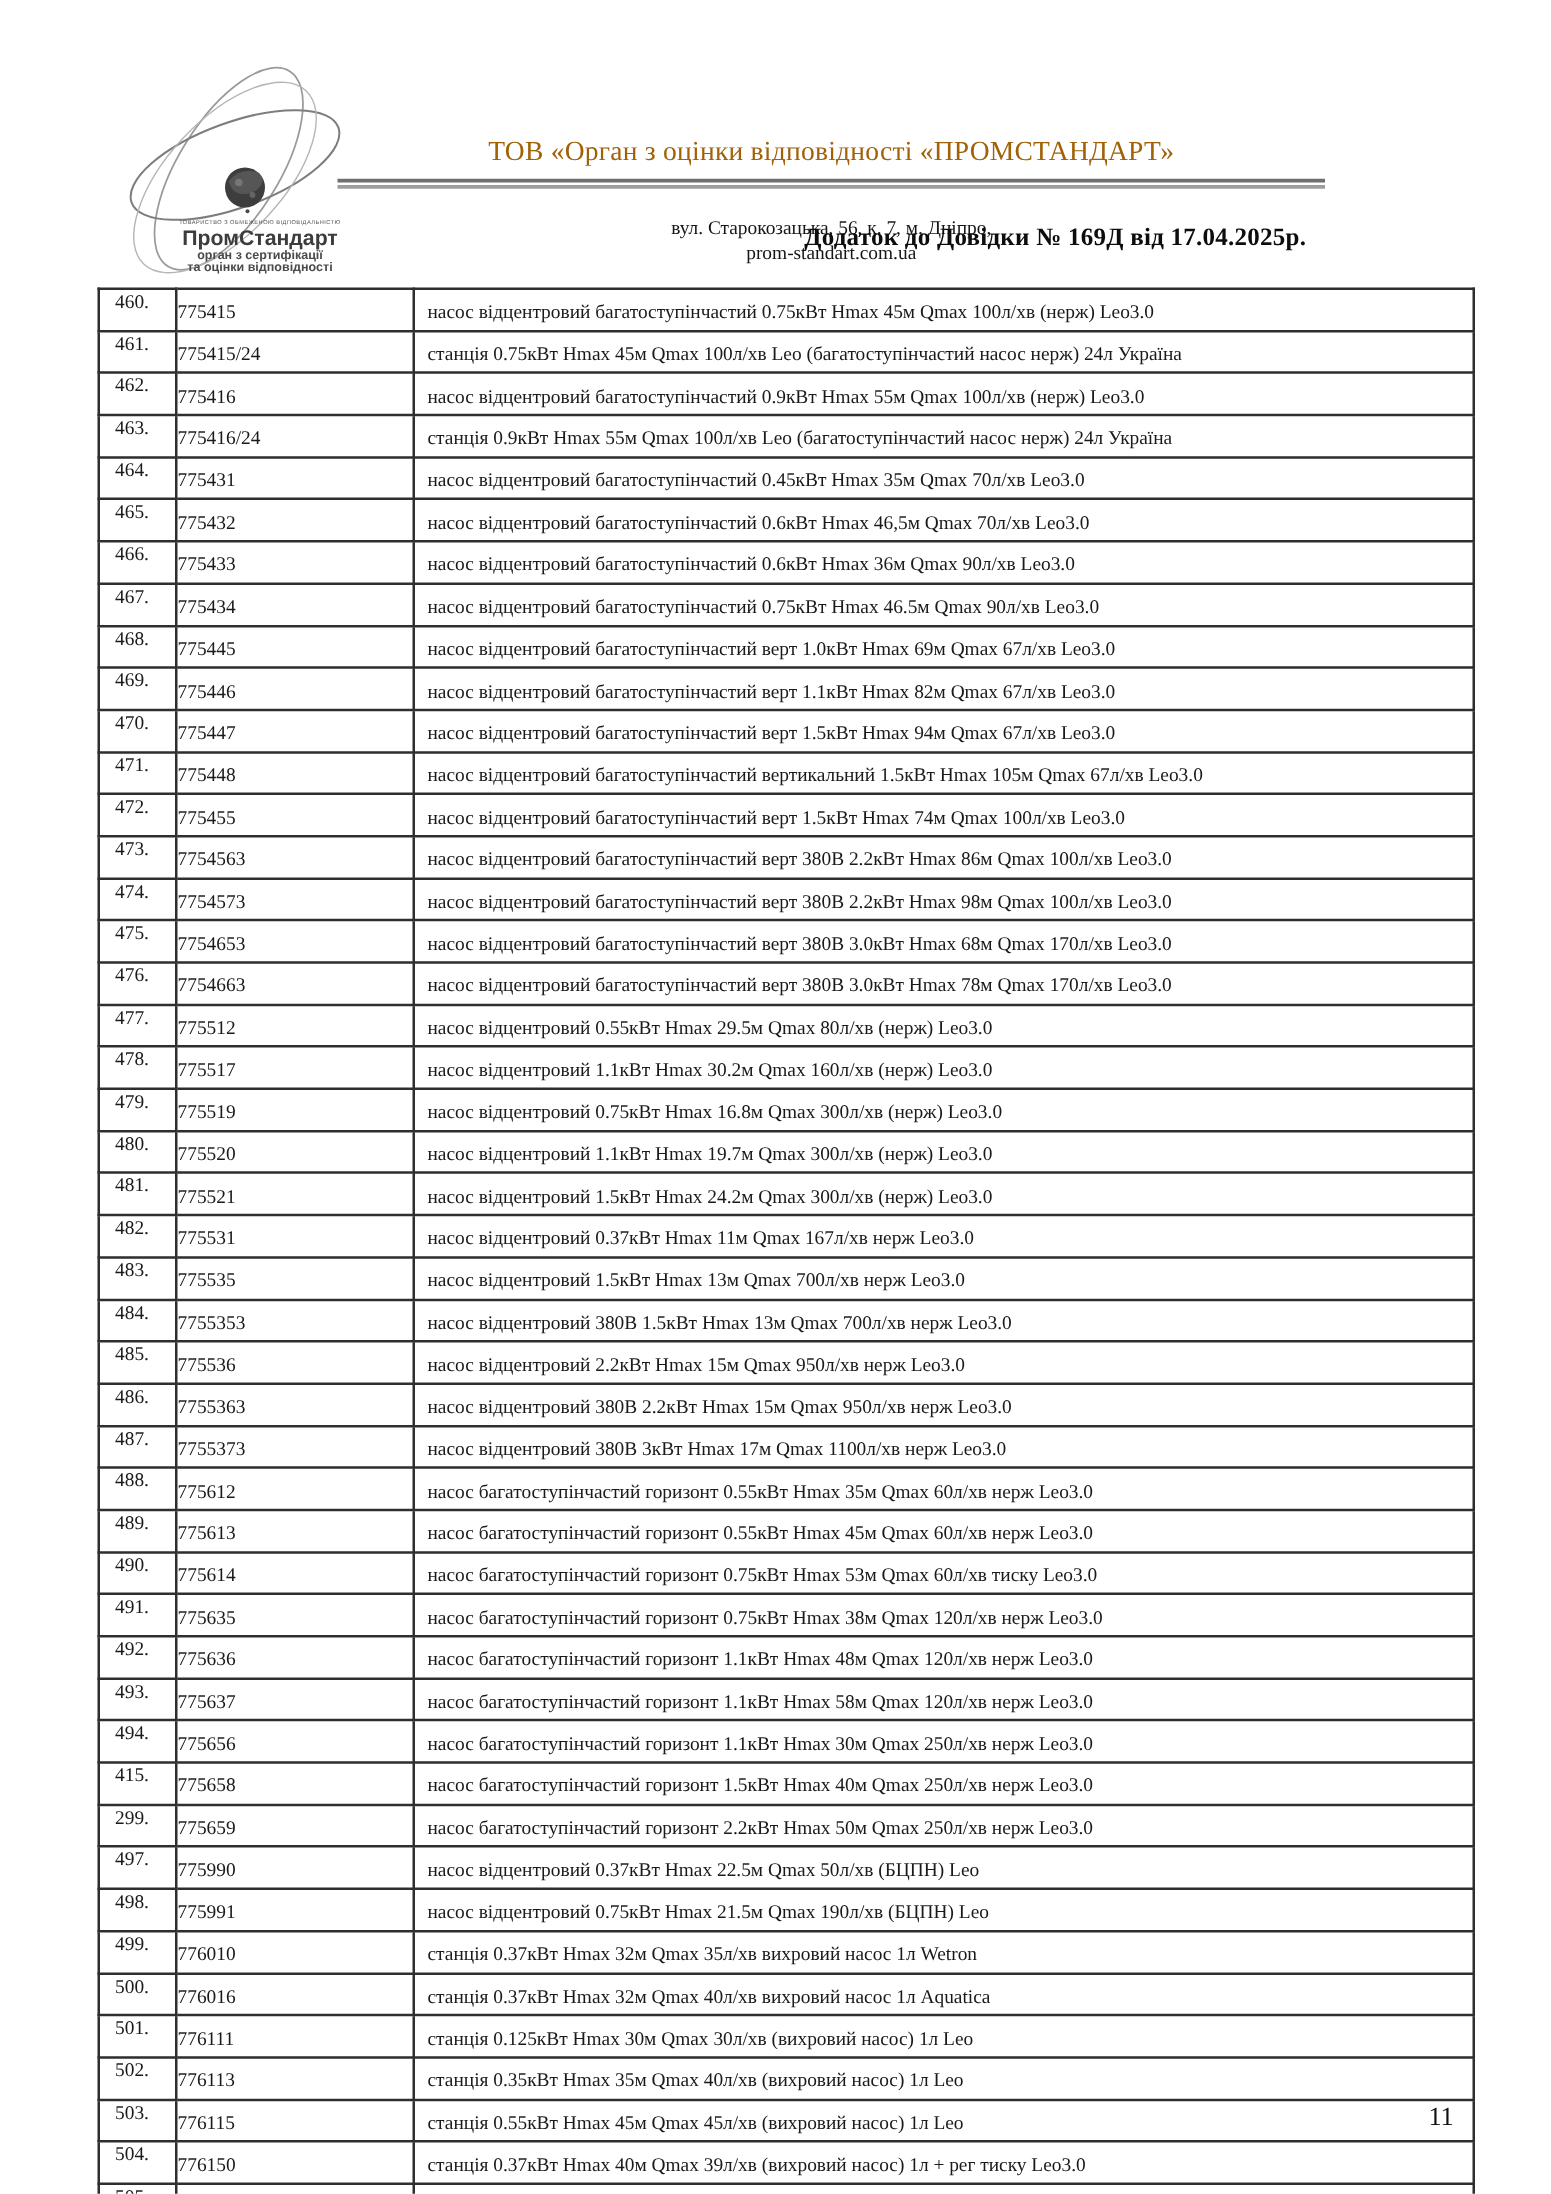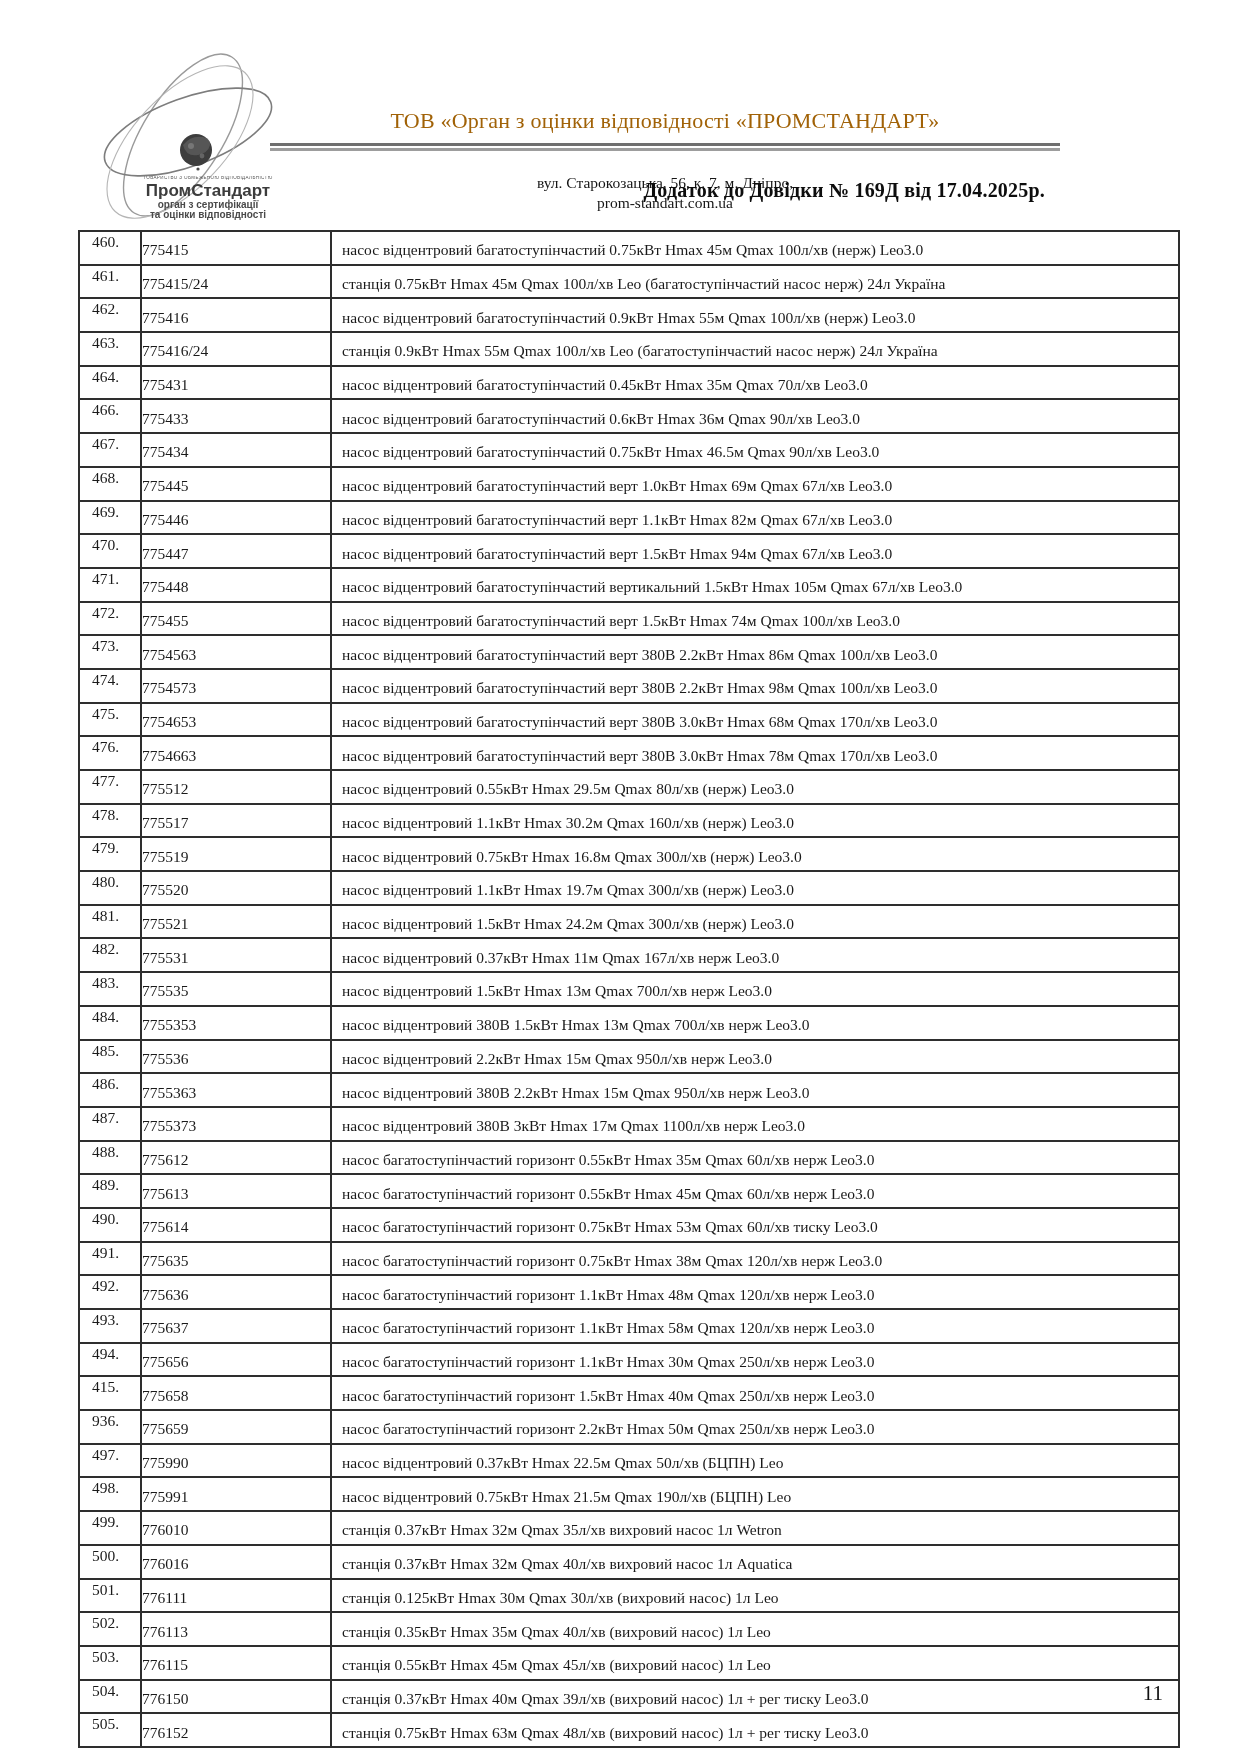--- a/index.html
+++ b/index.html
@@ -135,20 +135,25 @@
         <td class="cell-num">463.</td>
         <td class="cell-code">775416/24</td>
         <td class="cell-desc">станція 0.9кВт Hmax 55м Qmax 100л/хв Leo (багатоступінчастий насос нерж) 24л Україна</td>
       </tr>
       <tr>
         <td class="cell-num">464.</td>
         <td class="cell-code">775431</td>
         <td class="cell-desc">насос відцентровий багатоступінчастий 0.45кВт Hmax 35м Qmax 70л/хв Leo3.0</td>
       </tr>
       <tr>
+        <td class="cell-num">465.</td>
+        <td class="cell-code">775432</td>
+        <td class="cell-desc">насос відцентровий багатоступінчастий 0.6кВт Hmax 46,5м Qmax 70л/хв Leo3.0</td>
+      </tr>
+      <tr>
         <td class="cell-num">466.</td>
         <td class="cell-code">775433</td>
         <td class="cell-desc">насос відцентровий багатоступінчастий 0.6кВт Hmax 36м Qmax 90л/хв Leo3.0</td>
       </tr>
       <tr>
         <td class="cell-num">467.</td>
         <td class="cell-code">775434</td>
         <td class="cell-desc">насос відцентровий багатоступінчастий 0.75кВт Hmax 46.5м Qmax 90л/хв Leo3.0</td>
       </tr>
       <tr>
@@ -285,21 +290,21 @@
         <td class="cell-num">494.</td>
         <td class="cell-code">775656</td>
         <td class="cell-desc">насос багатоступінчастий горизонт 1.1кВт Hmax 30м Qmax 250л/хв нерж Leo3.0</td>
       </tr>
       <tr>
         <td class="cell-num">415.</td>
         <td class="cell-code">775658</td>
         <td class="cell-desc">насос багатоступінчастий горизонт 1.5кВт Hmax 40м Qmax 250л/хв нерж Leo3.0</td>
       </tr>
       <tr>
-        <td class="cell-num">936.</td>
+        <td class="cell-num">299.</td>
         <td class="cell-code">775659</td>
         <td class="cell-desc">насос багатоступінчастий горизонт 2.2кВт Hmax 50м Qmax 250л/хв нерж Leo3.0</td>
       </tr>
       <tr>
         <td class="cell-num">497.</td>
         <td class="cell-code">775990</td>
         <td class="cell-desc">насос відцентровий 0.37кВт Hmax 22.5м Qmax 50л/хв (БЦПН) Leo</td>
       </tr>
       <tr>
         <td class="cell-num">498.</td>

